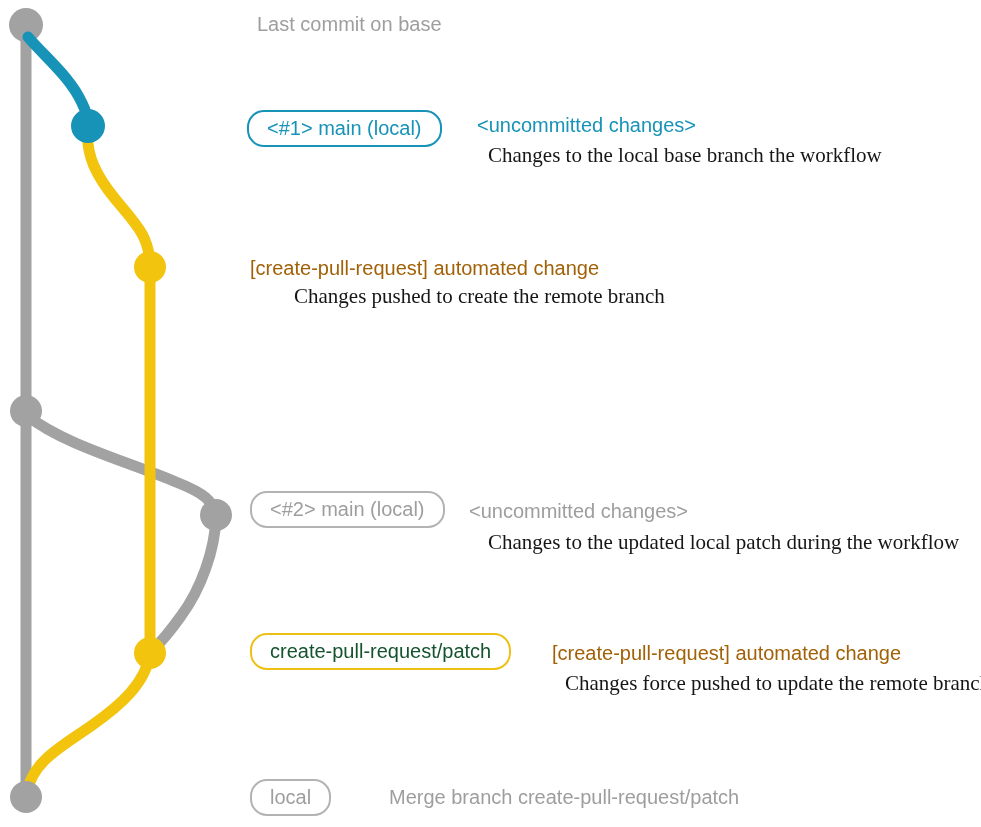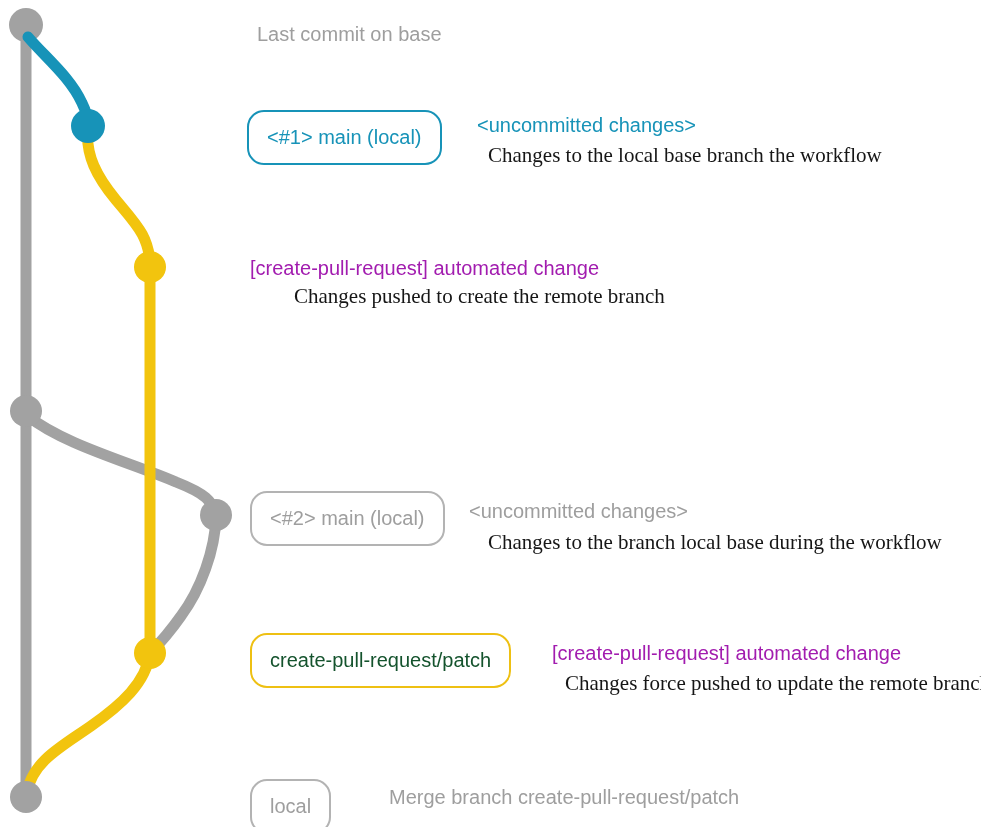--- a/index.html
+++ b/index.html
@@ -24,28 +24,28 @@
     position: absolute;
     font-family: "Liberation Serif", serif;
     font-size: 21px;
     line-height: 1.1;
     color: #161616;
     white-space: nowrap;
   }
   .boxed {
     border: 2px solid;
     border-radius: 17px;
-    padding: 14px 18px;
+    padding: 5px 18px;
     display: inline-block;
   }
   .c-gray   { color: #9e9e9e; }
   .b-gray   { border-color: #b3b3b3; color: #9e9e9e; }
   .c-blue   { color: #1793b8; }
   .b-blue   { border-color: #1793b8; color: #1793b8; }
-  .c-yellow { color: #a21caf; }
+  .c-yellow { color: #a16207; }
   .b-yellow { border-color: #eec013; color: #14532d; }
 </style>
 </head>
 <body>
 
 <div class="stage">
 
   <svg class="graph-svg" width="260" height="827" viewBox="0 0 260 827">
 
     <path d="M26 25 L26 797" stroke="#a2a2a2" stroke-width="11" fill="none"></path>
@@ -63,37 +63,37 @@
     <path d="M88 128 C 85 155, 97 177, 116 200 C 136 224, 150 237, 150 267 L150 653 C 146 683, 121 705, 91 726 C 61 747, 33 761, 27 792" stroke="#f2c40e" stroke-width="11" fill="none" stroke-linecap="round" stroke-linejoin="round"></path>
 
     <circle cx="150" cy="267" r="16" fill="#f2c40e"></circle>
     <circle cx="150" cy="653" r="16" fill="#f2c40e"></circle>
 
     <circle cx="88" cy="126" r="17" fill="#1793b8"></circle>
 
     <circle cx="26" cy="797" r="16" fill="#a2a2a2"></circle>
   </svg>
 
-  <div class="label c-gray" style="left:257px; top:23px;">Last commit on base</div>
+  <div class="label c-gray" style="left:257px; top:13px;">Last commit on base</div>
 
   <div class="label" style="left:247px; top:110px;">
     <span class="boxed b-blue">&lt;#1&gt; main (local)</span>
   </div>
   <div class="label c-blue" style="left:477px; top:114px;">&lt;uncommitted changes&gt;</div>
   <div class="serif" style="left:488px; top:144px;">Changes to the local base branch the workflow</div>
 
   <div class="label c-yellow" style="left:250px; top:257px;">[create-pull-request] automated change</div>
   <div class="serif" style="left:266px; top:285px;margin-left:28px;">Changes pushed to create the remote branch</div>
 
 
   <div class="label" style="left:250px; top:491px;">
     <span class="boxed b-gray">&lt;#2&gt; main (local)</span>
   </div>
   <div class="label c-gray" style="left:469px; top:500px;">&lt;uncommitted changes&gt;</div>
-  <div class="serif" style="left:488px; top:531px;">Changes to the branch local base during the workflow</div>
+  <div class="serif" style="left:488px; top:531px;">Changes to the updated local patch during the workflow</div>
 
   <div class="label" style="left:250px; top:633px;">
     <span class="boxed b-yellow">create-pull-request/patch</span>
   </div>
   <div class="label c-yellow" style="left:552px; top:642px;">[create-pull-request] automated change</div>
   <div class="serif" style="left:565px; top:672px;">Changes force pushed to update the remote branch</div>
 
   <div class="label" style="left:250px; top:779px;">
     <span class="boxed b-gray">local</span>
   </div>

